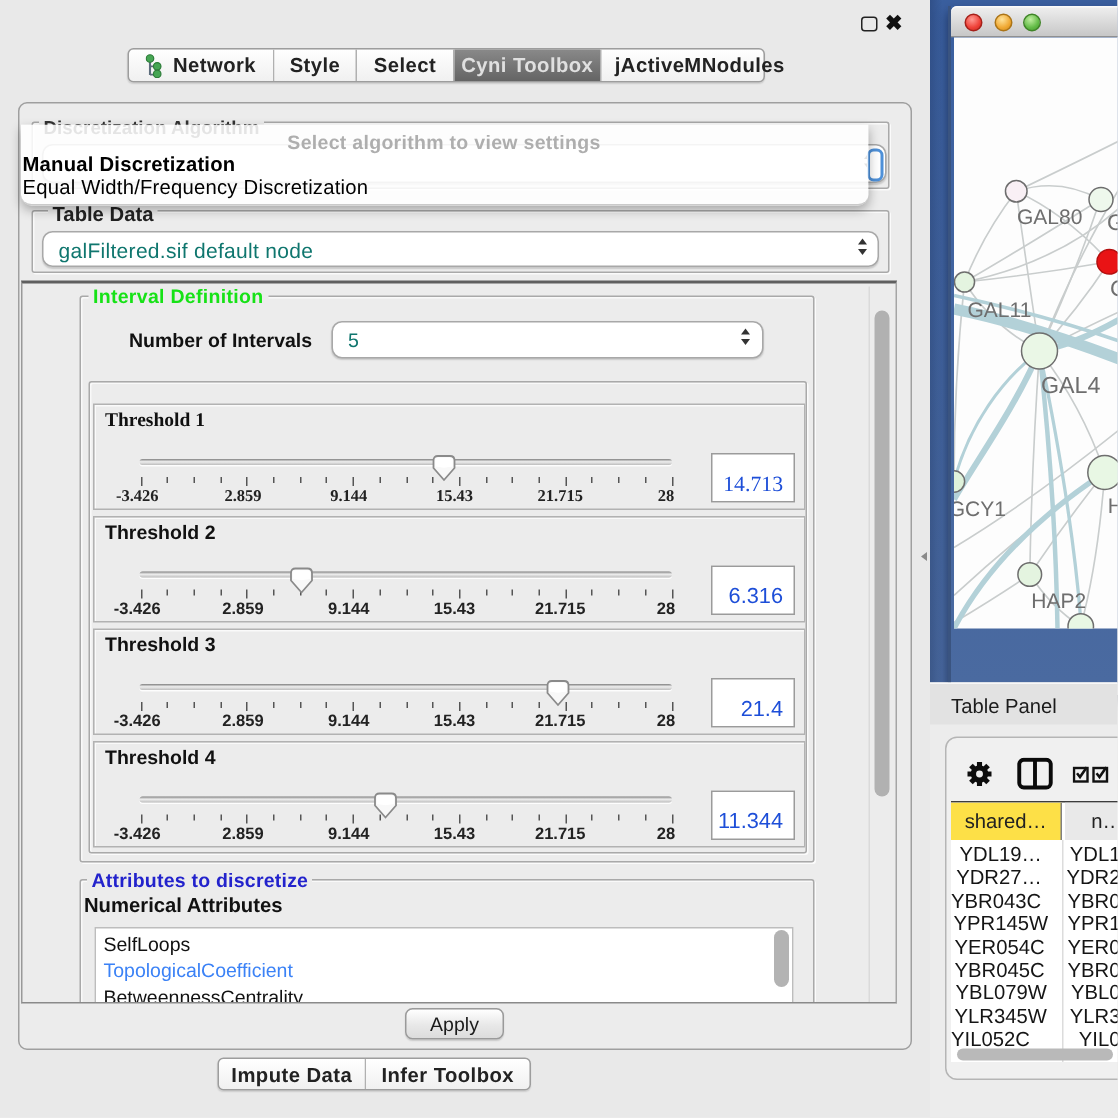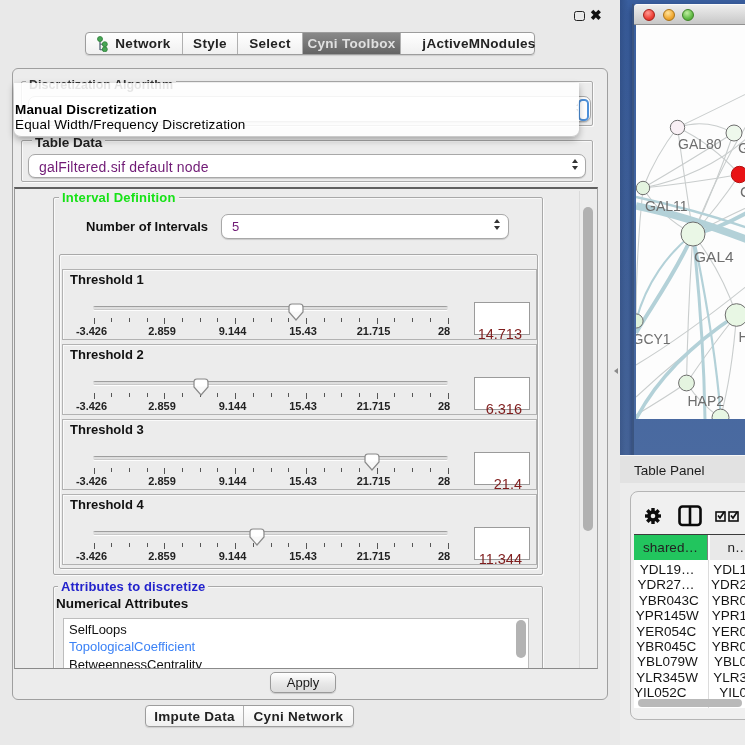--- a/index.html
+++ b/index.html
@@ -21,34 +21,34 @@
   .seg .s:first-child { border-radius:3px 0 0 3px; }
   .seg .sel { background:linear-gradient(#898989,#646464); color:#e0e0e0; }
 
   
   #outer { left:12px; top:68px; width:596px; height:632px; border:1px solid #9f9f9f; border-radius:6px; background:#ececec; }
 
   .group { position:absolute; border:1px solid #a9a9a9; box-shadow:1px 1px 0 rgba(255,255,255,0.8), inset 1px 1px 0 rgba(255,255,255,0.7); border-radius:2px; }
   .gtitle { position:absolute; font-size:12.5px; font-weight:bold; background:#ececec; padding:0 3px; }
 
   .combo { position:absolute; background:#fff; border:1px solid #a8a8a8; border-radius:7px; box-shadow:0 1px 1px rgba(0,0,0,0.15); }
-  .combo .txt { position:absolute; left:10px; top:3px; font-size:13px; color:#701a75; }
+  .combo .txt { position:absolute; left:10px; top:3px; font-size:13px; color:#0f766e; }
   .arrows { position:absolute; width:7px; }
   .arrows .up { width:0; height:0; border-left:3px solid transparent; border-right:3px solid transparent; border-bottom:4.5px solid #333; margin-bottom:2.5px; }
   .arrows .dn { width:0; height:0; border-left:3px solid transparent; border-right:3px solid transparent; border-top:4.5px solid #333; }
 
   
   #viewport { left:13px; top:186px; width:584px; height:482px; border-top:2px solid #5f5f5f; border-left:1px solid #999; border-bottom:1px solid #8a8a8a; border-right:1px solid #a5a5a5; background:#ececec; overflow:hidden; }
 
   .tsec { position:absolute; left:47px; width:474.5px; height:71px; border:1px solid #b2b2b2; box-shadow:inset 1px 1px 0 #fafafa; background:#ececec; }
   .tsec .tt { position:absolute; left:7px; top:2px; font-size:13px; font-weight:bold; color:#111; }
   .track { position:absolute; left:30px; top:36px; width:355px; height:4px; border-radius:2px; background:linear-gradient(#7f7f7f,#efefef 45%,#bdbdbd); box-shadow:0 1px 0 rgba(255,255,255,0.9); }
   .thumb { position:absolute; top:32.5px; width:16px; height:18px; }
   .vbox { position:absolute; left:410.5px; top:32px; width:56px; height:33px; background:#fff; border:1px solid #9b9b9b; }
-  .vbox span { position:absolute; right:6.5px; top:23px; font-size:14.5px; color:#7f1d1d; }
+  .vbox span { position:absolute; right:6.5px; top:12px; font-size:14.5px; color:#1d4ed8; }
   .ticks span { position:absolute; width:1px; background:#555; }
   .slabels span { position:absolute; top:55px; font-size:11px; font-weight:bold; color:#222; transform:translateX(-50%); white-space:nowrap; }
 
   #vscroll { left:582px; top:206px; width:9.5px; height:324px; border-radius:5px; background:#b1b1b1; }
 
   #applybtn { width:66px; height:20.5px; border:1px solid #9a9a9a; border-radius:5px; background:linear-gradient(#ffffff,#e8e8e8 55%,#dcdcdc); box-shadow:0 1px 1px rgba(0,0,0,0.15); font-size:13px; color:#1b1b1b; text-align:center; line-height:20px; }
 
   
   #desktop { left:620px; top:0; width:125px; height:455px; background:linear-gradient(#3a5f9f,#4a6aa0); }
   #netwin { left:632px; top:4px; width:113px; height:459px; }
@@ -74,21 +74,21 @@
           <line x1="3" y1="3" x2="3" y2="14" stroke="#5c6d7c" stroke-width="1.4"></line>
           <line x1="3" y1="8.2" x2="7.5" y2="8.2" stroke="#5c6d7c" stroke-width="1.2"></line>
           <line x1="3" y1="13.7" x2="7.5" y2="13.7" stroke="#5c6d7c" stroke-width="1.2"></line>
           <circle cx="3" cy="3" r="2.5" fill="#46a654" stroke="#2e7d3a" stroke-width="0.8"></circle>
           <circle cx="7.8" cy="8.2" r="2.5" fill="#46a654" stroke="#2e7d3a" stroke-width="0.8"></circle>
           <circle cx="7.8" cy="13.3" r="2.5" fill="#46a654" stroke="#2e7d3a" stroke-width="0.8"></circle>
         </svg>Network</div>
     <div class="s" style="width:55px;">Style</div>
     <div class="s" style="width:65px;">Select</div>
     <div class="s sel" style="width:98px;">Cyni Toolbox</div>
-    <div class="s" style="width:133px;padding-left:23px;">jActiveMNodules</div>
+    <div class="s" style="width:108px;padding-left:23px;">jActiveMNodules</div>
   </div>
 
   <div id="outer" class="abs">
 
     <div class="group" style="left:8px; top:12px; width:572px; height:45px;"></div>
     <div class="gtitle" style="left:13px; top:8.5px; color:#333;">Discretization Algorithm</div>
     <div class="combo" style="left:15px; top:27px; width:563px; height:26px;">
       <div class="arrows" style="right:7px; top:5px;">
           <div class="up"></div>
           <div class="dn"></div>
@@ -117,21 +117,21 @@
         <div class="combo" style="left:206px; top:25px; width:288px; height:25px;">
           <span class="txt" style="top:4px;">5</span>
           <div class="arrows" style="right:7px; top:4px;">
               <div class="up"></div>
               <div class="dn"></div>
             </div>
         </div>
 
         <div class="group" style="left:44px; top:65px; width:479px; height:315px;"></div>
 
-        <div class="tsec" style="top:80px;">
+        <div class="tsec" style="top:80px;font-family:Liberation Serif, serif;">
           <div class="tt">Threshold 1</div>
           <div class="track"></div>
           <div class="ticks">
               <span style="left:30.5px; top:48px; height:6px;"></span>
               <span style="left:48.2px; top:48px; height:3.5px;"></span>
               <span style="left:65.9px; top:48px; height:3.5px;"></span>
               <span style="left:83.6px; top:48px; height:3.5px;"></span>
               <span style="left:101.3px; top:48px; height:6px;"></span>
               <span style="left:119.0px; top:48px; height:3.5px;"></span>
               <span style="left:136.7px; top:48px; height:3.5px;"></span>
@@ -306,21 +306,21 @@
           <div id="vscroll" class="abs" style="left:568px; top:18px;"></div>
       </div>
     </div>
 
     <div id="applybtn" class="abs" style="left:257px; top:603px;">Apply</div>
   </div>
 
   <div class="abs" style="left:614px; top:368px; width:0; height:0; border-top:3.5px solid transparent; border-bottom:3.5px solid transparent; border-right:4.5px solid #8a8a8a;"></div>
   <div class="seg" style="left:145px; top:705px; height:22px;">
     <div class="s" style="width:98px;">Impute Data</div>
-    <div class="s" style="width:109px;">Cyni Network</div>
+    <div class="s" style="width:109px;">Infer Toolbox</div>
   </div>
 </div>
 
 <div id="desktop" class="abs"></div>
 <div class="abs" style="left:620px; top:0; width:12px; height:455px; background:linear-gradient(90deg, rgba(20,35,70,0.25), rgba(20,35,70,0) 70%);"></div>
 <div id="netwin" class="abs">
   <div id="nettitle" class="abs"></div>
   <div class="light" style="left:9px; background:radial-gradient(circle at 40% 30%, #ff9a93, #ee4037 60%, #c32b23); border:0.5px solid #a52019;"></div>
   <div class="light" style="left:29px; background:radial-gradient(circle at 40% 30%, #ffe39a, #f0a832 60%, #cd8a1e); border:0.5px solid #ab7417;"></div>
   <div class="light" style="left:48px; background:radial-gradient(circle at 40% 30%, #c0eea0, #62bb46 60%, #47982f); border:0.5px solid #3f8427;"></div>
@@ -409,34 +409,34 @@
     <svg width="12" height="12" viewBox="0 0 12 12" style="position:absolute;left:84px;top:18px;">
       <rect x="1" y="2" width="9" height="9" fill="none" stroke="#111" stroke-width="1.6"></rect>
       <path d="M3 5.5 L5 8 L9.5 1.5" fill="none" stroke="#111" stroke-width="1.7"></path>
     </svg>
     <svg width="12" height="12" viewBox="0 0 12 12" style="position:absolute;left:97px;top:18px;">
       <rect x="1" y="2" width="9" height="9" fill="none" stroke="#111" stroke-width="1.6"></rect>
       <path d="M3 5.5 L5 8 L9.5 1.5" fill="none" stroke="#111" stroke-width="1.7"></path>
     </svg>
 
     <div class="abs" style="left:3px; top:42px; width:113px; height:173.5px; background:#fff; border-top:1.5px solid #3c3c3c; overflow:hidden;">
-      <div class="abs" style="left:0; top:0; width:74px; height:25px; background:#22c55e; border-right:1.5px solid #808080; text-align:center; font-size:13.5px; color:#222; line-height:25px;">shared…</div>
+      <div class="abs" style="left:0; top:0; width:74px; height:25px; background:#fde047; border-right:1.5px solid #808080; text-align:center; font-size:13.5px; color:#222; line-height:25px;">shared…</div>
       <div class="abs" style="left:75.5px; top:0; width:57px; height:25px; background:#e9e9e9; font-size:13.5px; color:#222; line-height:25px; text-align:center;">n…</div>
       <div class="abs" style="left:74px; top:25px; width:1px; height:149px; background:#dcdcdc;"></div>
       <div class="abs" style="left:0; top:27px; width:113px; font-size:13.5px; color:#151515; line-height:15.4px;">
         <div style="display:flex;">
             <span style="width:74px;text-align:center;">YDL19…</span>
             <span style="padding-left:13px;">YDL1</span>
           </div>
         <div style="display:flex;">
             <span style="width:74px;text-align:center;">YDR27…</span>
             <span style="padding-left:13px;">YDR2</span>
           </div>
         <div style="display:flex;">
-            <span style="width:74px;text-align:right;">YBR043C</span>
+            <span style="width:74px;text-align:left;">YBR043C</span>
             <span style="padding-left:13px;">YBR0</span>
           </div>
         <div style="display:flex;">
             <span style="width:74px;text-align:right;">YPR145W</span>
             <span style="padding-left:13px;">YPR1</span>
           </div>
         <div style="display:flex;">
             <span style="width:74px;text-align:center;">YER054C</span>
             <span style="padding-left:13px;">YER0</span>
           </div>
@@ -456,15 +456,16 @@
             <span style="width:74px;">YIL052C</span>
             <span style="padding-left:13px;">YIL0</span>
           </div>
       </div>
       <div class="abs" style="left:4px; top:164px; width:104px; height:8px; border-radius:4px; background:#b9b9b9;"></div>
     </div>
   </div>
 </div>
 
 <div id="popup" class="abs" style="left:14px; top:83px; width:564.5px; height:54px; background:rgba(255,255,255,0.87); border-radius:0 0 7px 7px; border-bottom:1px solid rgba(160,160,160,0.55); box-shadow:0 3px 7px rgba(0,0,0,0.3);">
+  <div class="abs" style="left:0; top:4px; width:564px; text-align:center; font-size:13px; font-weight:bold; color:#aeaeae; letter-spacing:0.2px;">Select algorithm to view settings</div>
   <div class="abs" style="left:1px; top:19px; font-size:13.5px; font-weight:bold; color:#000; letter-spacing:0.15px;">Manual Discretization</div>
   <div class="abs" style="left:1px; top:34px; font-size:13.5px; color:#000; letter-spacing:0.15px;">Equal Width/Frequency Discretization</div>
 </div>
 
 </body></html>

